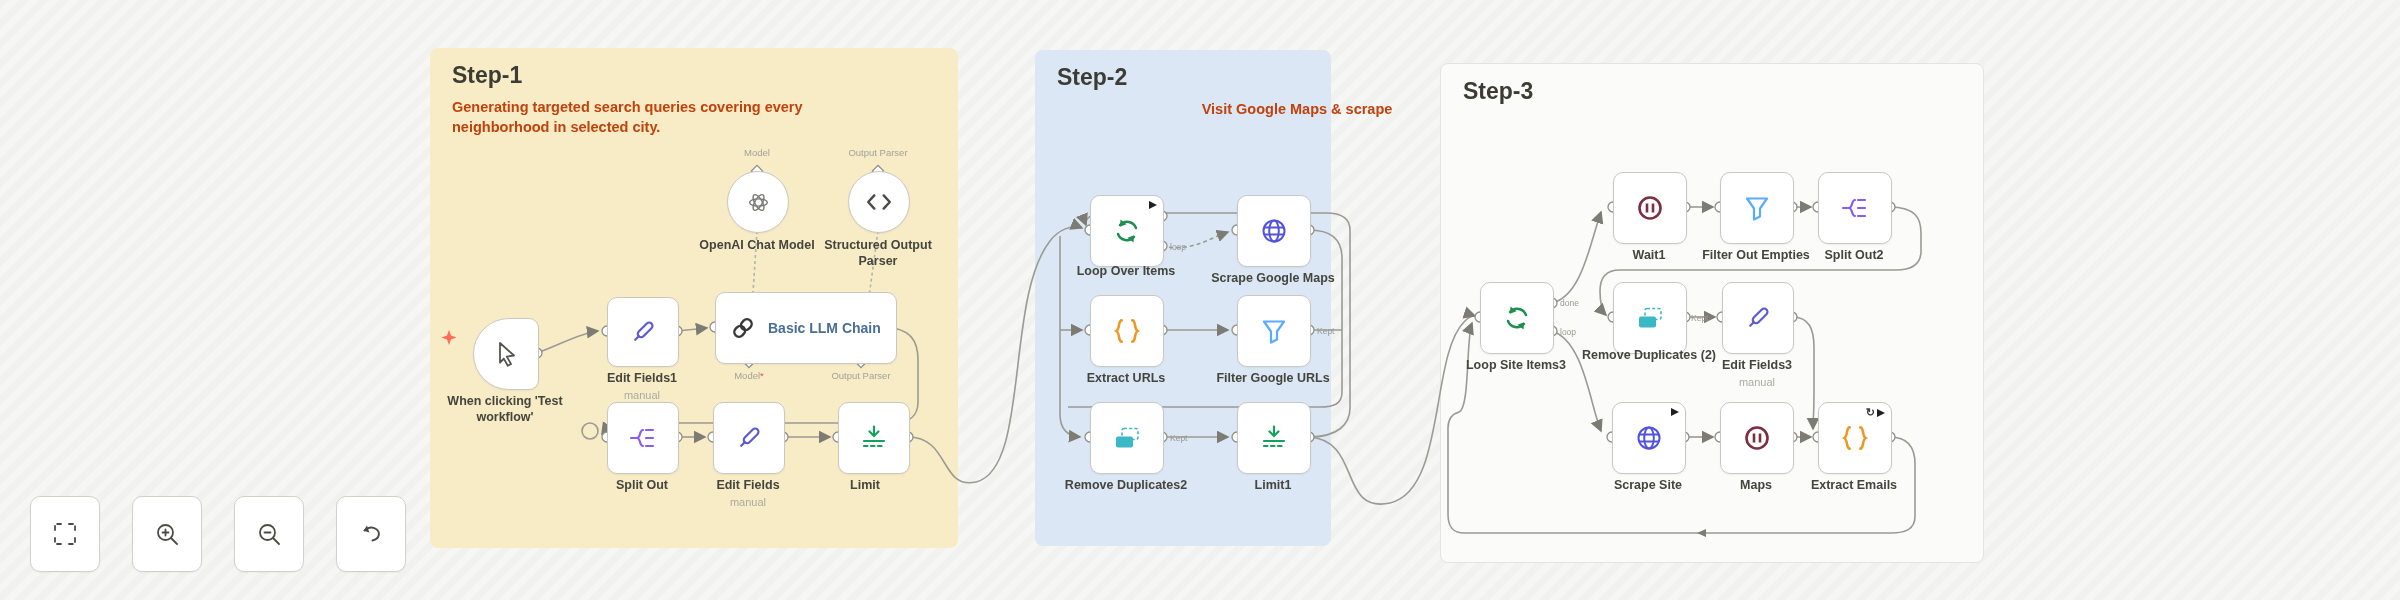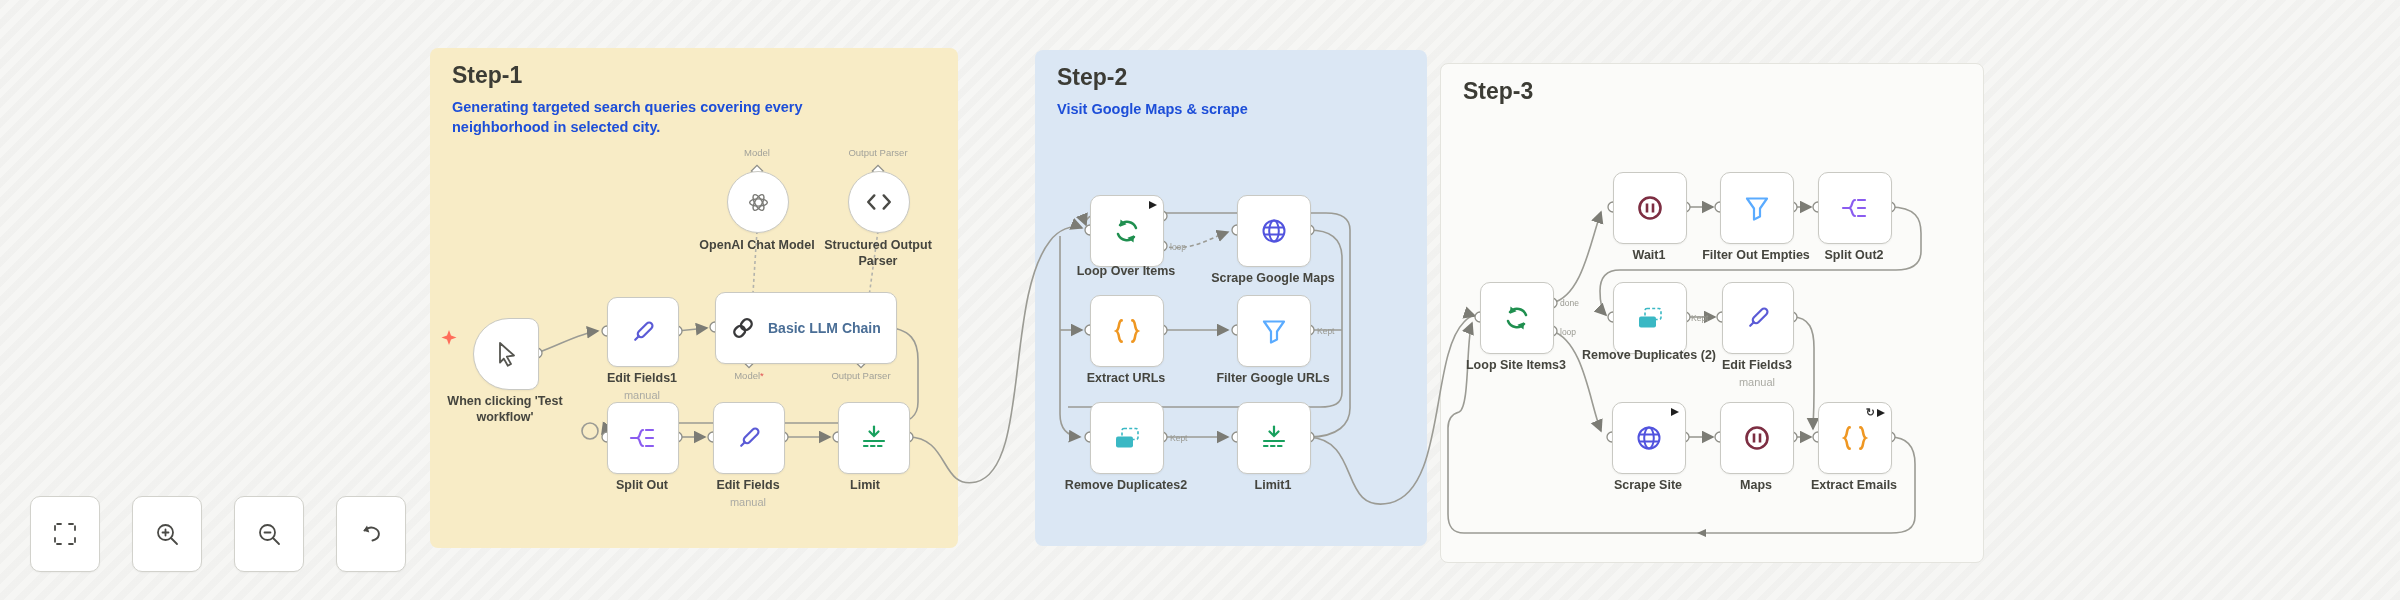--- a/index.html
+++ b/index.html
@@ -2,24 +2,24 @@
 <html><head>
 <meta charset="utf-8">
 <style>
   html,body{margin:0;padding:0;}
   body{font-family:"Liberation Sans",sans-serif;}
   #canvas{position:relative;width:2400px;height:600px;overflow:hidden;
     background:#f6f6f4;
     background-image:repeating-linear-gradient(135deg, rgba(0,0,0,0.018) 0 7px, transparent 7px 14px);}
   .group{position:absolute;border-radius:8px;z-index:0;}
   .g1{left:430px;top:48px;width:528px;height:500px;background:#f8ecc6;}
-  .g2{left:1035px;top:50px;width:392px;height:496px;background:#dbe7f4;}
+  .g2{left:1035px;top:50px;width:296px;height:496px;background:#dbe7f4;text-align:center;}
   .g3{left:1440px;top:50px;width:542px;height:498px;background:#fbfbf9;border:1px solid #e4e4de;margin-top:13px;}
   .gtitle{position:absolute;left:22px;top:14px;font-size:23px;font-weight:700;color:#3c3c35;}
-  .gdesc{position:absolute;left:22px;top:50px;width:440px;font-size:14.5px;font-weight:600;color:#1d4ed8;line-height:1.35;}
+  .gdesc{position:absolute;left:22px;top:50px;width:440px;font-size:14.5px;font-weight:600;color:#c2410c;line-height:1.35;}
   .g2 .gdesc,.g3 .gdesc{width:480px;}
   svg.wires{position:absolute;left:0;top:0;z-index:1;}
   .node{position:absolute;background:#fff;border:1.5px solid #c9c9c3;border-radius:10px;
     box-shadow:0 1px 2px rgba(0,0,0,.05);z-index:2;display:flex;align-items:center;justify-content:center;}
   .node.trigger{border-radius:36px 10px 10px 36px;}
   .node.wide{justify-content:flex-start;padding-left:12px;gap:10px;}
   .llm-title{font-size:14px;font-weight:700;color:#4a6e96;}
   .circle-node{position:absolute;width:60px;height:60px;border-radius:50%;background:#fff;
     border:1.5px solid #c9c9c3;z-index:2;display:flex;align-items:center;justify-content:center;box-shadow:0 1px 2px rgba(0,0,0,.05);}
   .nlabel{position:absolute;z-index:2;text-align:center;font-size:12.5px;font-weight:600;color:#45453e;line-height:1.25;}

